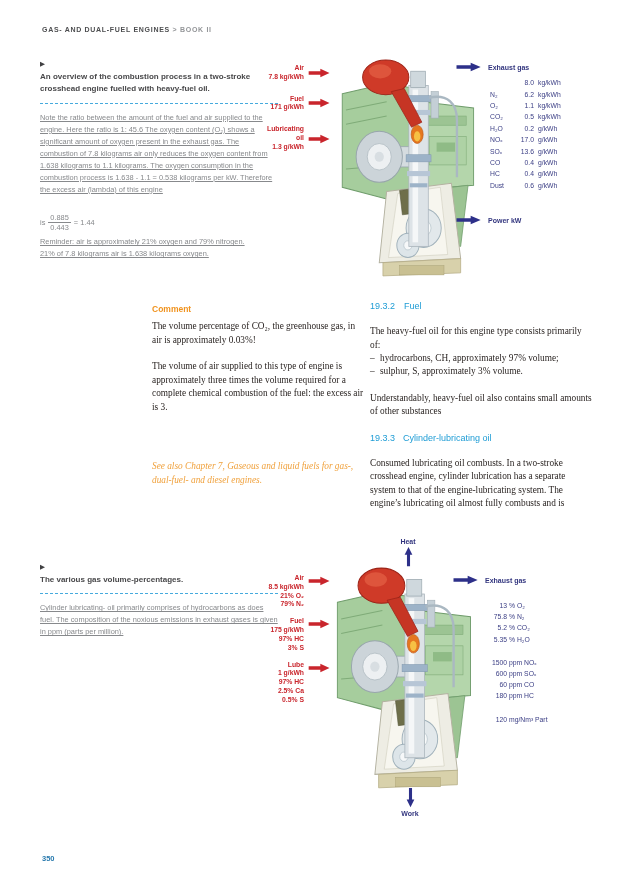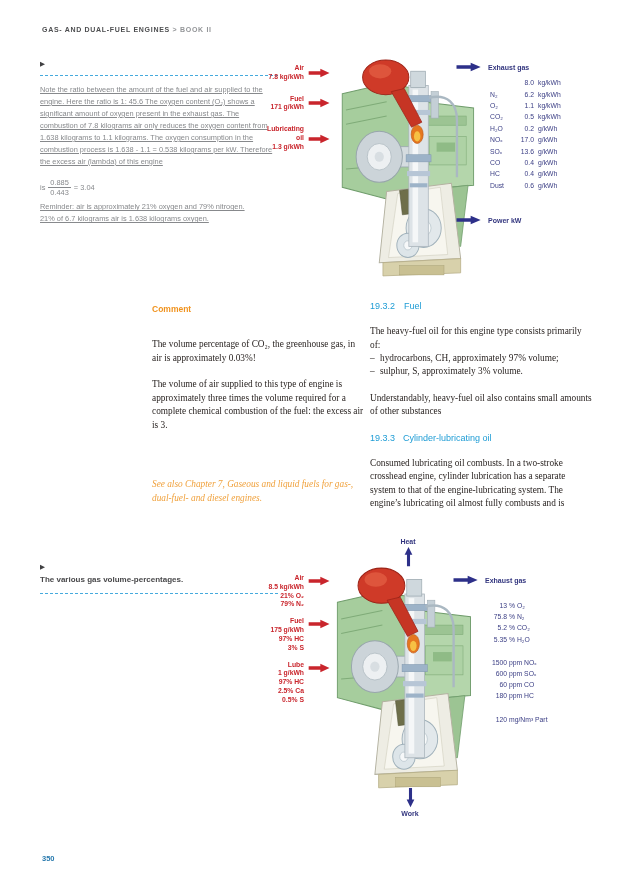--- a/index.html
+++ b/index.html
@@ -10,29 +10,29 @@
   
   .hdr { left:42px; top:26px; font-size:7px; font-weight:bold; letter-spacing:.7px; color:#4d4e50; }
   .hdr .sep, .hdr .book { color:#939598; font-weight:bold; }
 
   
   .note { width:238px; }
   .note .marker { font-size:6.5px; color:#404042; display:block; margin-bottom:3px; }
   .note .ntitle { font-size:8px; font-weight:bold; color:#48484a; line-height:1.55; }
   .note .dash-rule { border-top:1.5px dashed #45aadd; margin:7px 0 8px 0; }
   .note p { font-size:7.4px; color:#87898c; line-height:1.62; white-space:pre-line;text-decoration:underline; }
-  .note .frac-line { font-size:7.4px; color:#87898c; margin:10px 0 4px 0; display:flex; align-items:center; gap:3px; }
+  .note .frac-line { font-size:7.4px; color:#87898c; margin:17px 0 4px 0; display:flex; align-items:center; gap:3px; }
   .frac { display:inline-block; text-align:center; line-height:1.25; }
   .frac .num { display:block; border-bottom:1px solid #87898c; padding:0 2px; }
   .frac .den { display:block; padding:0 2px; }
 
   
   .col { font-family:"Liberation Serif", serif; font-size:9.3px; color:#2a2422; line-height:1.45; }
   .col p { margin-bottom:13px; }
-  .h-orange { font-family:"Liberation Sans", sans-serif; font-size:8.5px; font-weight:bold; color:#f0931f; margin-bottom:23px; }
+  .h-orange { font-family:"Liberation Sans", sans-serif; font-size:8.5px; font-weight:bold; color:#f0931f; margin-bottom:5px; }
   .h-blue { font-family:"Liberation Sans", sans-serif; font-size:9px; font-weight:normal; color:#1e9cd5; margin-bottom:12px; display:flex; gap:9px; }
   .see-also { color:#f0a13c; font-style:italic;margin-top:46px; }
   .li { display:flex; }
   .li .dash { width:10px; flex:0 0 10px; }
   .li b { font-weight:normal; }
   .list-block { margin-bottom:13px; }
 
   
   .inputs { width:84px; }
   .input-item { display:flex; justify-content:flex-end; gap:3px; }
@@ -116,32 +116,33 @@
 </svg>
 
 <div class="abs hdr">
   <span>GAS- AND DUAL-FUEL ENGINES</span>
   <span class="sep">&gt;</span>
   <span class="book">BOOK II</span>
 </div>
 
 <div class="abs note" style="left:40px; top:60px;">
   <span class="marker">▶</span>
+  <div class="ntitle">An overview of the combustion process in a two-stroke crosshead engine fuelled with heavy-fuel oil.</div>
   <div class="dash-rule"></div>
   <p>Note the ratio between the amount of the fuel and air supplied to the engine. Here the ratio is 1: 45.6 The oxygen content (O₂) shows a significant amount of oxygen present in the exhaust gas. The combustion of 7.8 kilograms air only reduces the oxygen content from 1.638 kilograms to 1.1 kilograms. The oxygen consumption in the combustion process is 1.638 - 1.1 = 0.538 kilograms per kW. Therefore the excess air (lambda) of this engine</p>
   <div class="frac-line">
     <span>is</span>
     <span class="frac">
       <span class="num">0.885</span>
       <span class="den">0.443</span>
     </span>
-    <span>= 3.04</span>
+    <span>= 1.44</span>
   </div>
   <p>Reminder: air is approximately 21% oxygen and 79% nitrogen.
-21% of 6.7 kilograms air is 1.638 kilograms oxygen.</p>
+21% of 7.8 kilograms air is 1.638 kilograms oxygen.</p>
 </div>
 
 <div class="abs inputs inputs-top" style="left:248px; top:64px;">
 
     <div class="input-item" style="margin-bottom:13px;">
       <span class="input-text">Air
 7.8 kg/kWh</span>
       <svg class="arr-red" viewBox="0 0 26 12">
         <polygon points="0,4 14,4 14,1 25,6 14,11 14,8 0,8"></polygon>
       </svg>
@@ -278,20 +279,21 @@
     <span>19.3.3</span>
     <span>Cylinder-lubricating oil</span>
   </div>
   <p>Consumed lubricating oil combusts. In a two-stroke crosshead engine, cylinder lubrication has a separate system to that of the engine-lubricating system. The engine’s lubricating oil almost fully combusts and is</p>
 </div>
 
 <div class="abs note" style="left:40px; top:563px;">
   <span class="marker">▶</span>
   <div class="ntitle">The various gas volume-percentages.</div>
   <div class="dash-rule"></div>
+  <p>Cylinder lubricating- oil primarily comprises of hydrocarbons as does fuel. The composition of the noxious emissions in exhaust gases is given in ppm (parts per million).</p>
 </div>
 
 <div class="abs vflow" style="left:383px; top:538px; width:50px;">
   <span class="vlabel">Heat</span>
   <svg class="arr-navy-v" viewBox="0 0 12 26">
       <polygon points="4,25 4,10 1,10 6,0 11,10 8,10 8,25"></polygon>
     </svg>
 </div>
 
 <div class="abs inputs inputs-bottom" style="left:248px; top:574px;">

